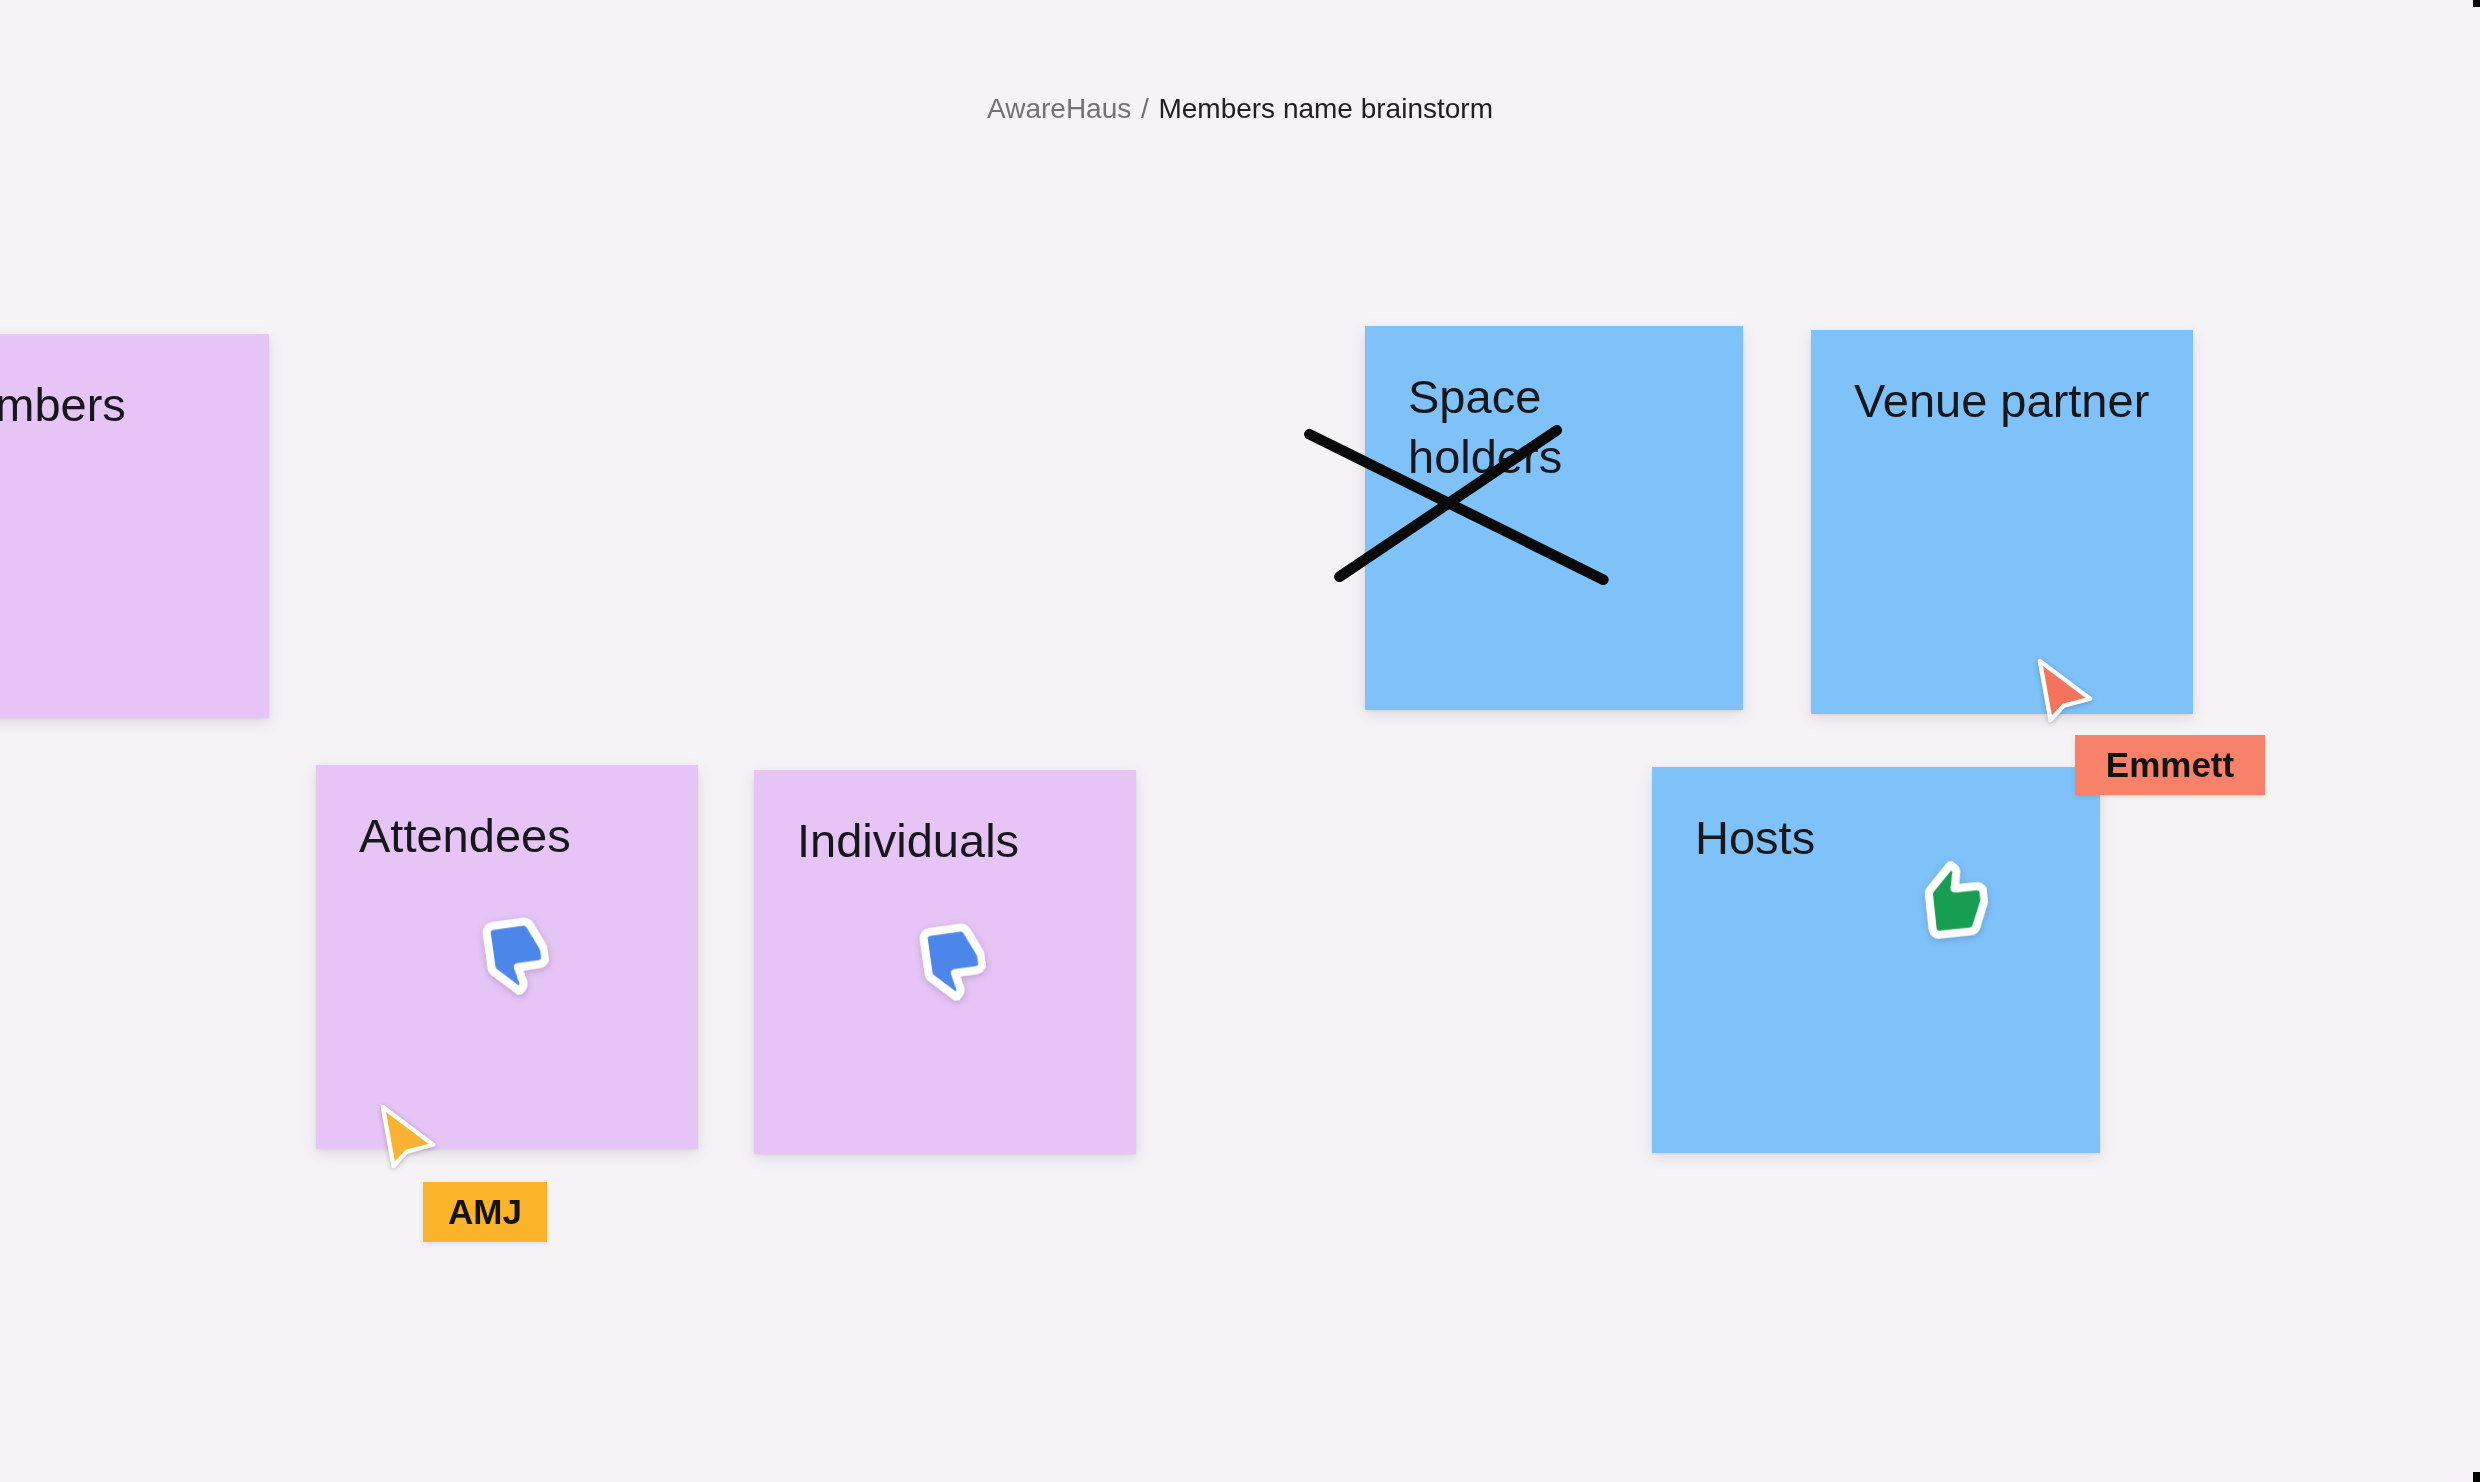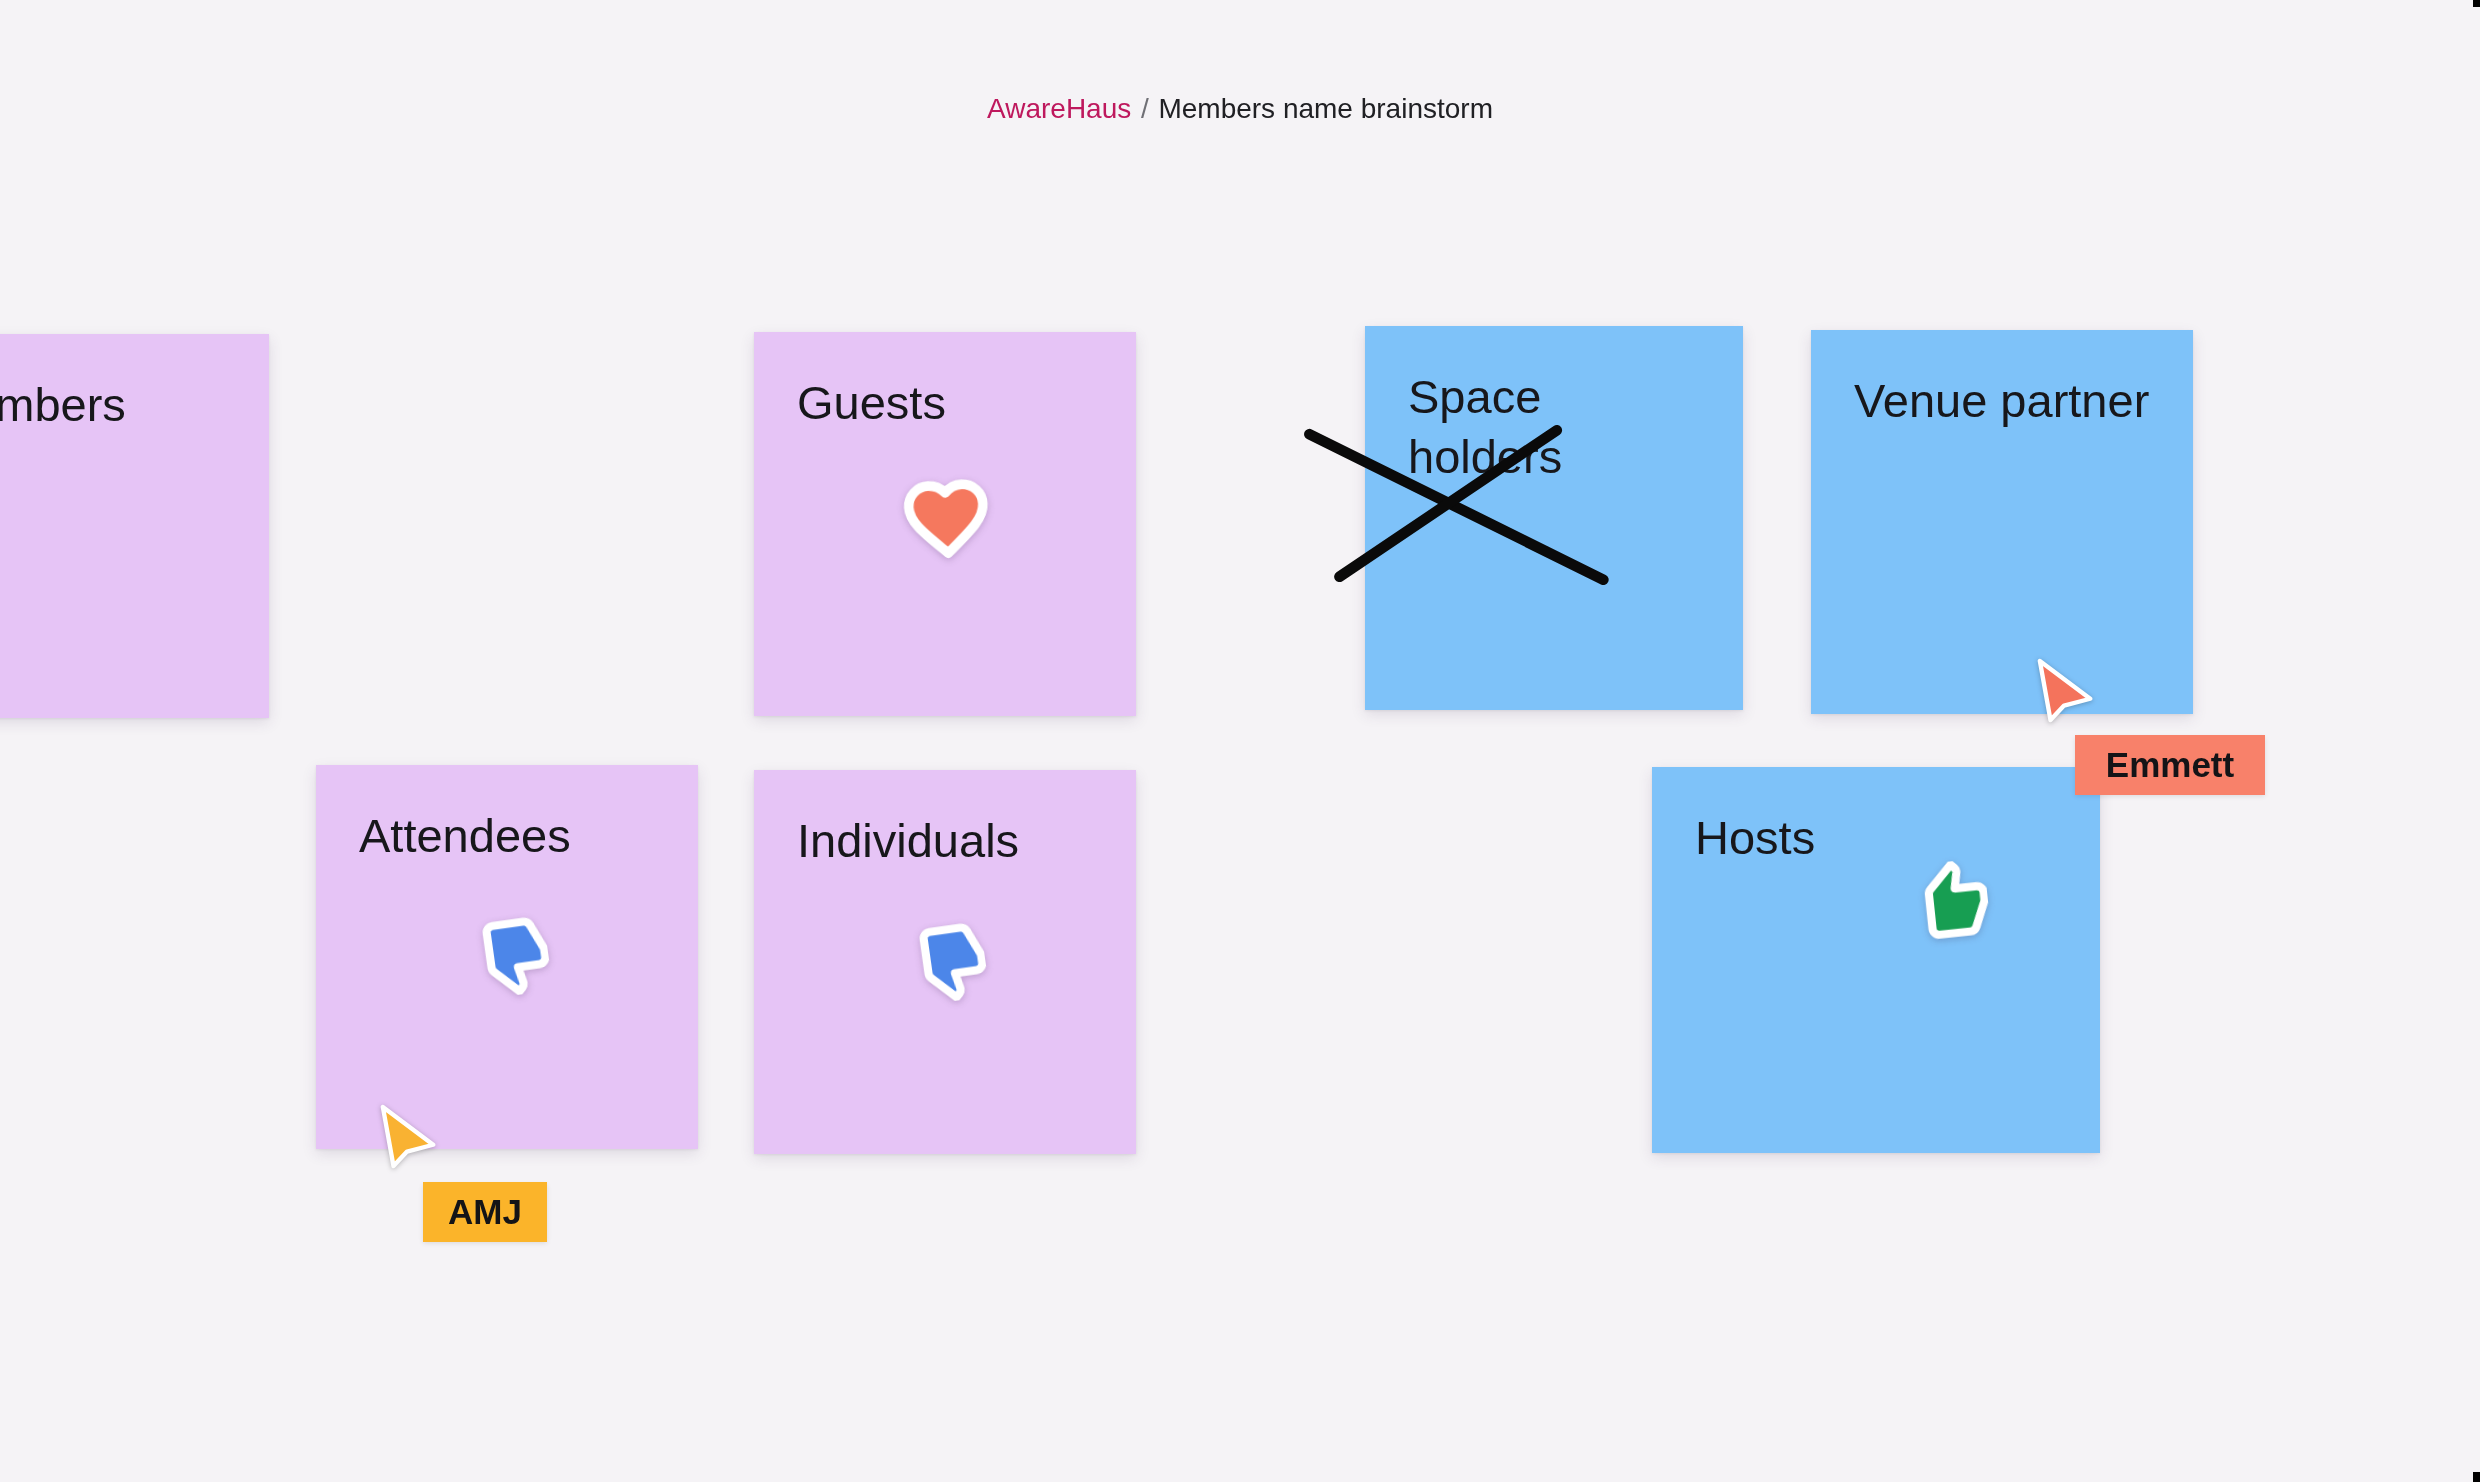--- a/index.html
+++ b/index.html
@@ -9,21 +9,21 @@
     background:#F5F3F6;
     overflow:hidden;
     font-family:"Liberation Sans", sans-serif;
   }
   
   .breadcrumb{
     position:absolute;top:91px;left:0;right:0;
     text-align:center;font-size:28px;line-height:35px;
     color:#202024;white-space:nowrap;
   }
-  .breadcrumb .muted{color:#be185d;}
+  .breadcrumb .muted{color:#737373;}
   .breadcrumb .sep{color:#6F6F75;padding:0 9.7px;}
   
   .note{
     position:absolute;
     width:382px;height:384px;
     padding:41px 43px;
     box-sizing:border-box;
     font-size:47px;line-height:60px;font-weight:500;
     color:#17171B;
     box-shadow:0 4.9px 13.6px rgba(70,50,95,0.13), 0 1px 2.9px rgba(0,0,0,0.07);
@@ -58,26 +58,20 @@
 
   <div class="breadcrumb">
     <span class="muted">AwareHaus</span><span class="sep">/</span><span>Members name brainstorm</span>
   </div>
 
   <div class="note purple" style="left:-113px;top:334px;">
     <div class="note-label">Members</div>
   </div>
 
 
-  <div class="note purple" style="left:754px;top:332px;">
-    <div class="note-label">Guests</div>
-    <svg class="sticker" style="left:146px;top:142px;transform:rotate(-3deg);" width="93" height="89" viewBox="0 0 24 24">
-      <path d="M12 21.35l-1.45-1.32C5.4 15.36 2 12.28 2 8.5 2 5.42 4.42 3 7.5 3c1.74 0 3.41.81 4.5 2.09C13.09 3.81 14.76 3 16.5 3 19.58 3 22 5.42 22 8.5c0 3.78-3.4 6.86-8.55 11.54L12 21.35z" fill="#F5785E" stroke="#FFFFFF" stroke-width="2.6" stroke-linejoin="round"></path>
-    </svg>
-  </div>
 
   <div class="note blue" style="left:1365px;top:326px;width:378px;">
     <div class="note-label">Space holders</div>
   </div>
   <svg class="cross" width="330" height="194" viewBox="0 0 340 200">
     <line x1="23" y1="27" x2="326" y2="177" stroke="#0A0A0A" stroke-width="11" stroke-linecap="round"></line>
     <line x1="54" y1="174" x2="278" y2="23" stroke="#0A0A0A" stroke-width="11" stroke-linecap="round"></line>
   </svg>
 
   <div class="note blue" style="left:1802px;top:330px;margin-left:9px;">

